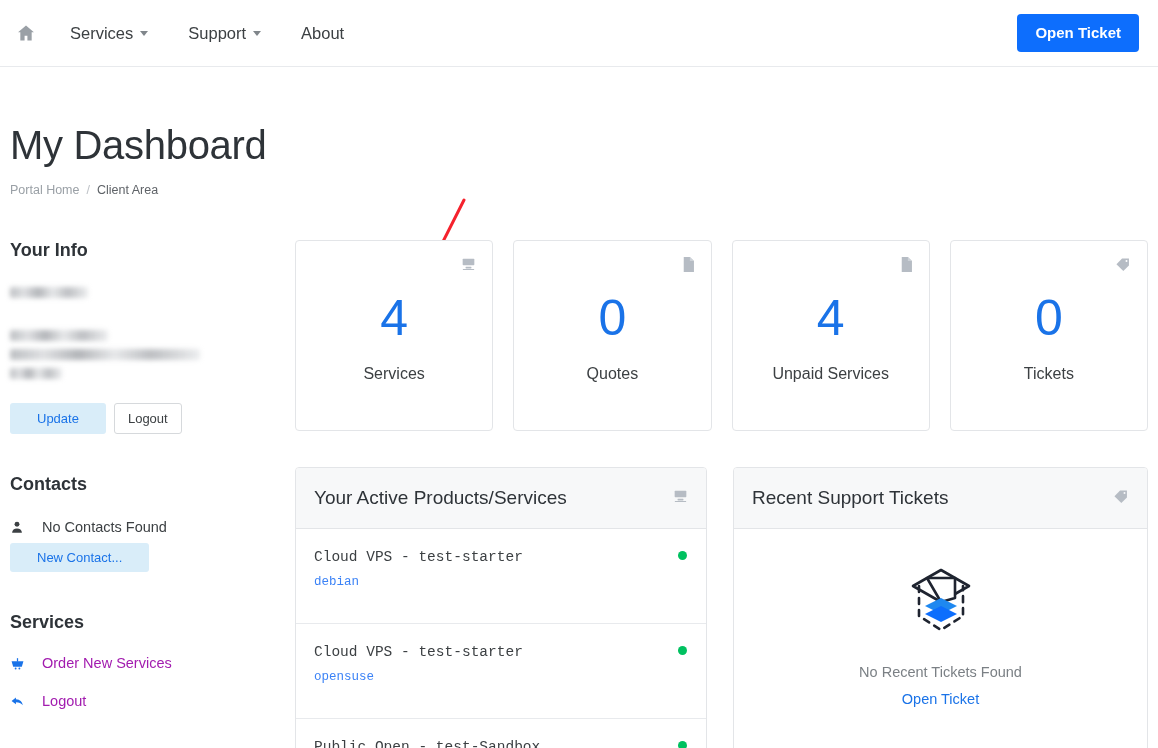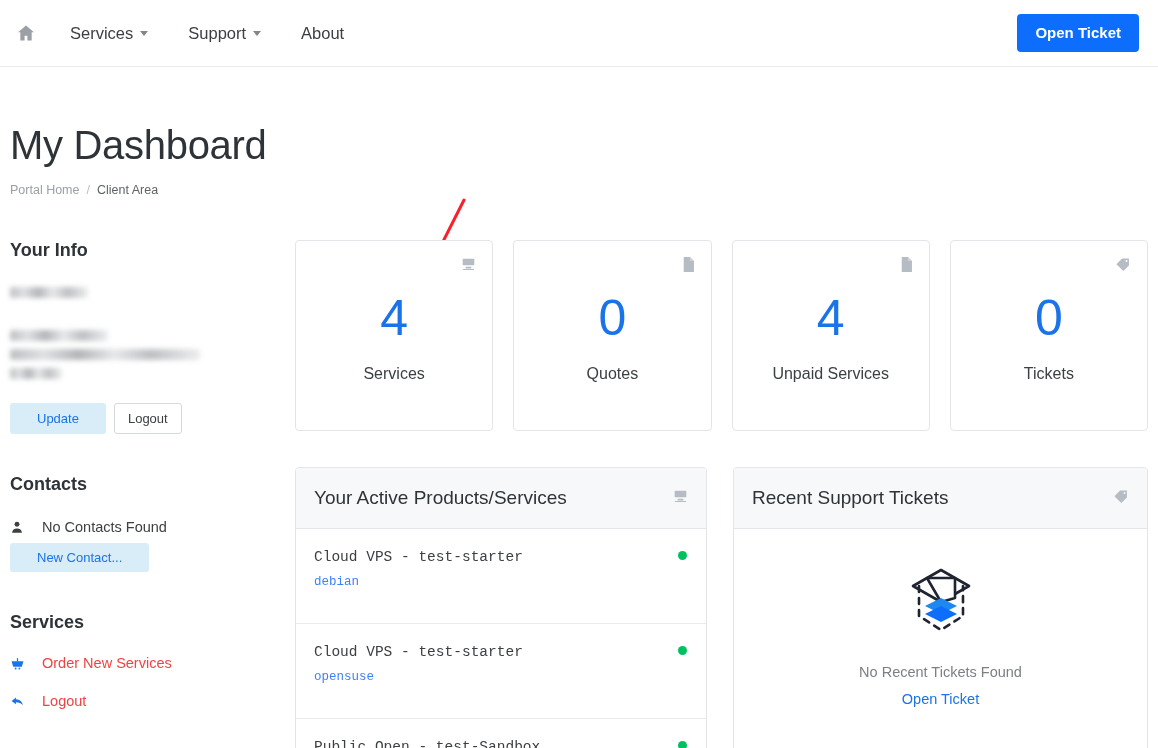--- a/index.html
+++ b/index.html
@@ -178,21 +178,21 @@
     align-items: center;
     justify-content: flex-start;
     margin-right: 10px;
     flex: 0 0 22px;
   }
   .side-link {
     display: flex;
     align-items: center;
     margin-top: 22px;
     font-size: 14.5px;
-    color: #ef4444;
+    color: #a21caf;
     cursor: pointer;
   }
   .side-link .ic {
     width: 22px; flex: 0 0 22px;
     display: flex; align-items: center;
     margin-right: 10px;
   }
   .btn-newcontact { margin-top: 8px; }
 
   

